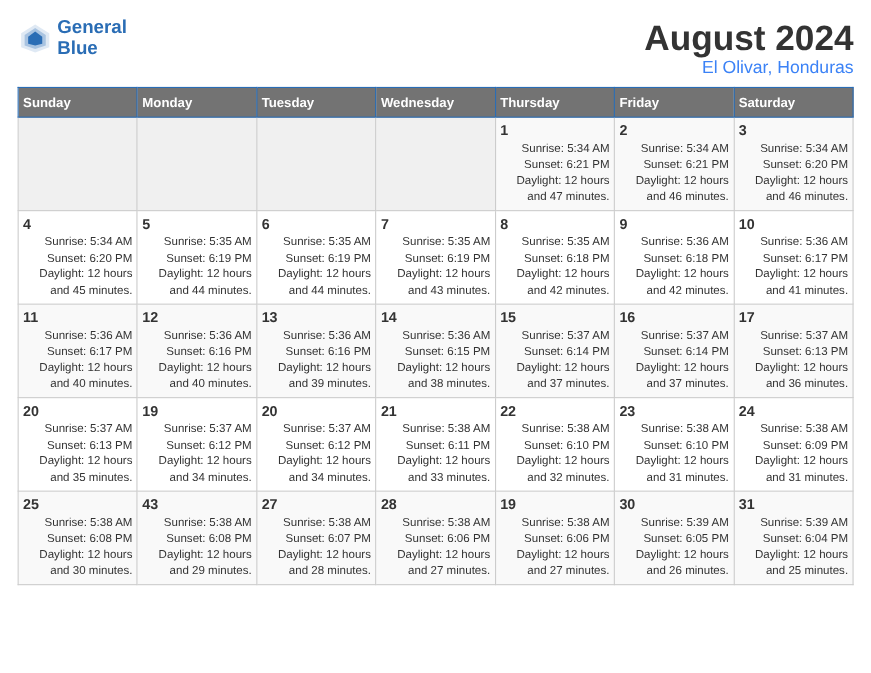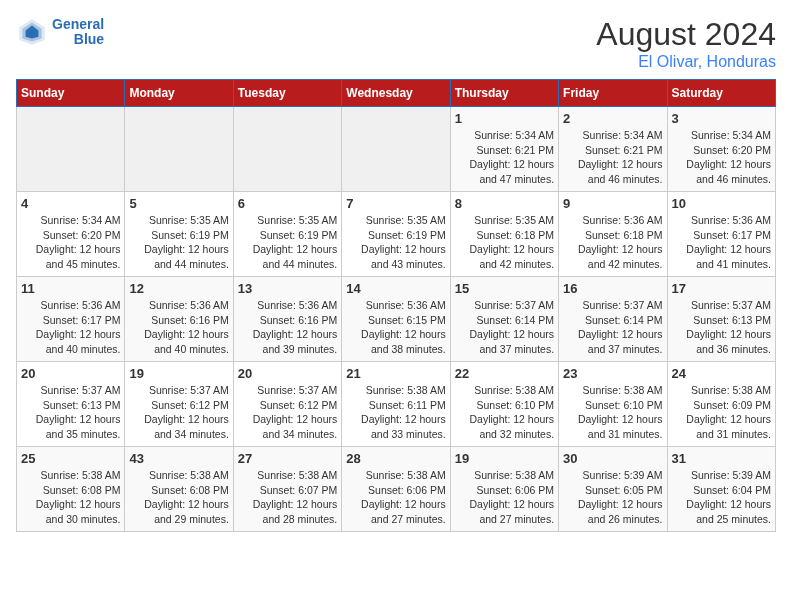--- a/index.html
+++ b/index.html
@@ -15,52 +15,51 @@
       justify-content: space-between;
       align-items: flex-start;
       margin-bottom: 8px;
     }
     .logo {
       display: flex;
       align-items: center;
       gap: 4px;
     }
     .logo-text {
-      font-size: 14px;
+      font-size: 17px;
       font-weight: bold;
       color: #333;
       line-height: 1.1;
-      text-align: right;
     }
     .logo-text span {
       color: #2a6db5;
     }
     .logo-icon {
       width: 32px;
       height: 32px;
     }
     .title-block {
       text-align: right;
     }
     .title-block .month-year {
       font-size: 32px;
       color: #333;
-      font-weight: normal;
+      font-weight: bold;
     }
     .title-block .location {
       font-size: 16px;
       color: #3b82f6;
     }
     table {
       width: 100%;
       border-collapse: collapse;
       font-size: 11px;
     }
     thead tr th {
-      background-color: #b91c1c;
+      background-color: #737373;
       color: #fff;
       padding: 6px 4px;
       text-align: left;
       font-size: 12px;
       border: 1px solid #2a6db5;
     }
     tbody tr td {
       border: 1px solid #ccc;
       vertical-align: top;
       padding: 4px;

